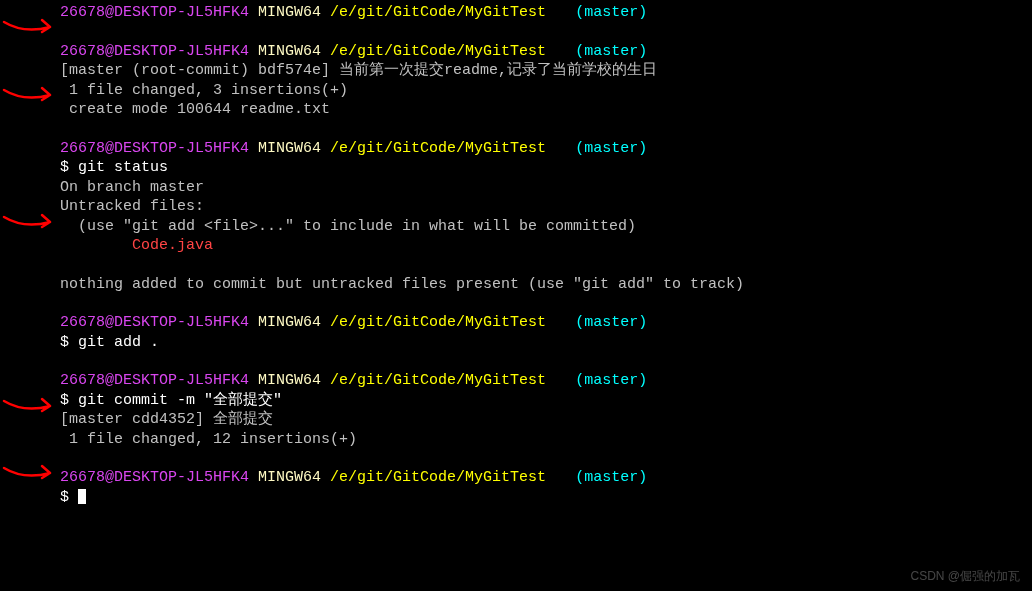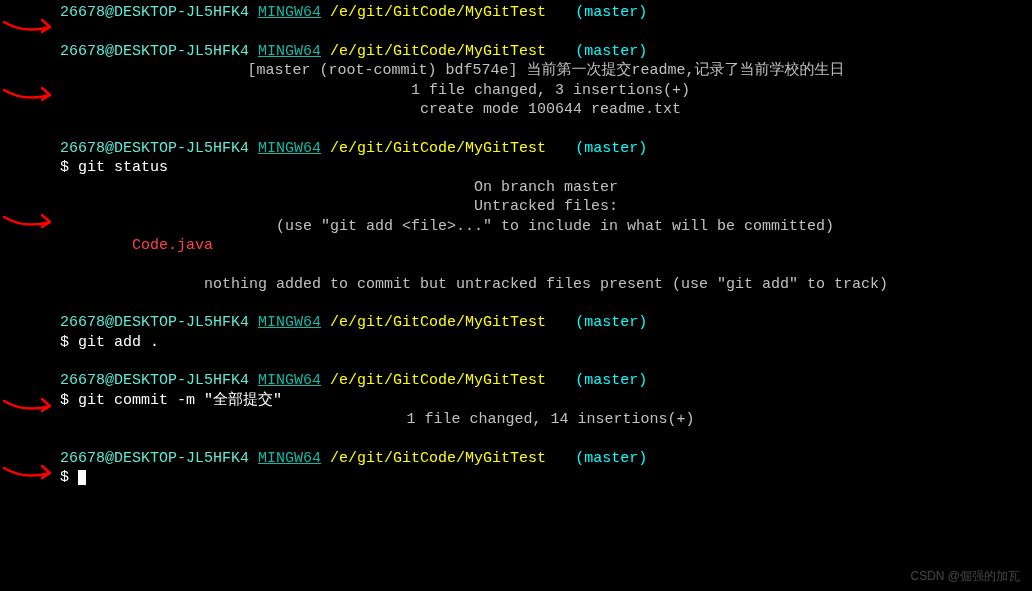--- a/index.html
+++ b/index.html
@@ -16,27 +16,27 @@
       width: 1032px;
       height: 591px;
       position: relative;
       overflow: hidden;
       padding-left: 60px;
       padding-top: 3px;
     }
     .line {
       white-space: pre;
     }
-    .green { color: #5eead4; text-align: center; }
-    .magenta { color: #14b8a6; text-decoration: underline; }
+    .green { color: #d946ef; text-align: center; }
+    .magenta { color: #fef9c3; }
     .yellow { color: #ffff00; }
     .cyan { color: #00ffff; margin-left: 20px; }
     .white { color: #ffffff; }
     .red { color: #ff4444; }
-    .gray { color: #c0c0c0; text-align: center; }
+    .gray { color: #c0c0c0; }
     .arrow {
       position: absolute;
       left: 0;
       width: 58px;
       pointer-events: none;
     }
     .arrow svg {
       width: 58px;
       height: 18px;
     }
@@ -122,21 +122,22 @@
 <div class="block">
   <div class="line"><span class="green">26678@DESKTOP-JL5HFK4</span> <span class="magenta">MINGW64</span> <span class="yellow">/e/git/GitCode/MyGitTest</span> <span class="cyan">(master)</span></div>
   <div class="line"><span class="white">$</span> <span class="white">git add .</span></div>
 </div>
 
 <div class="spacer"></div>
 
 <div class="block">
   <div class="line"><span class="green">26678@DESKTOP-JL5HFK4</span> <span class="magenta">MINGW64</span> <span class="yellow">/e/git/GitCode/MyGitTest</span> <span class="cyan">(master)</span></div>
   <div class="line"><span class="white">$</span> <span class="white">git commit -m "全部提交"</span></div>
-  <div class="line gray"> 1 file changed, 14 insertions(+)</div>
+  <div class="line gray">[master cdd4352] 全部提交</div>
+  <div class="line gray"> 1 file changed, 12 insertions(+)</div>
 </div>
 
 <div class="spacer"></div>
 
 <div class="block">
   <div class="line"><span class="green">26678@DESKTOP-JL5HFK4</span> <span class="magenta">MINGW64</span> <span class="yellow">/e/git/GitCode/MyGitTest</span> <span class="cyan">(master)</span></div>
   <div class="line"><span class="white">$</span> <span class="cursor"></span></div>
 </div>
 
 <div class="watermark">CSDN @倔强的加瓦</div>

